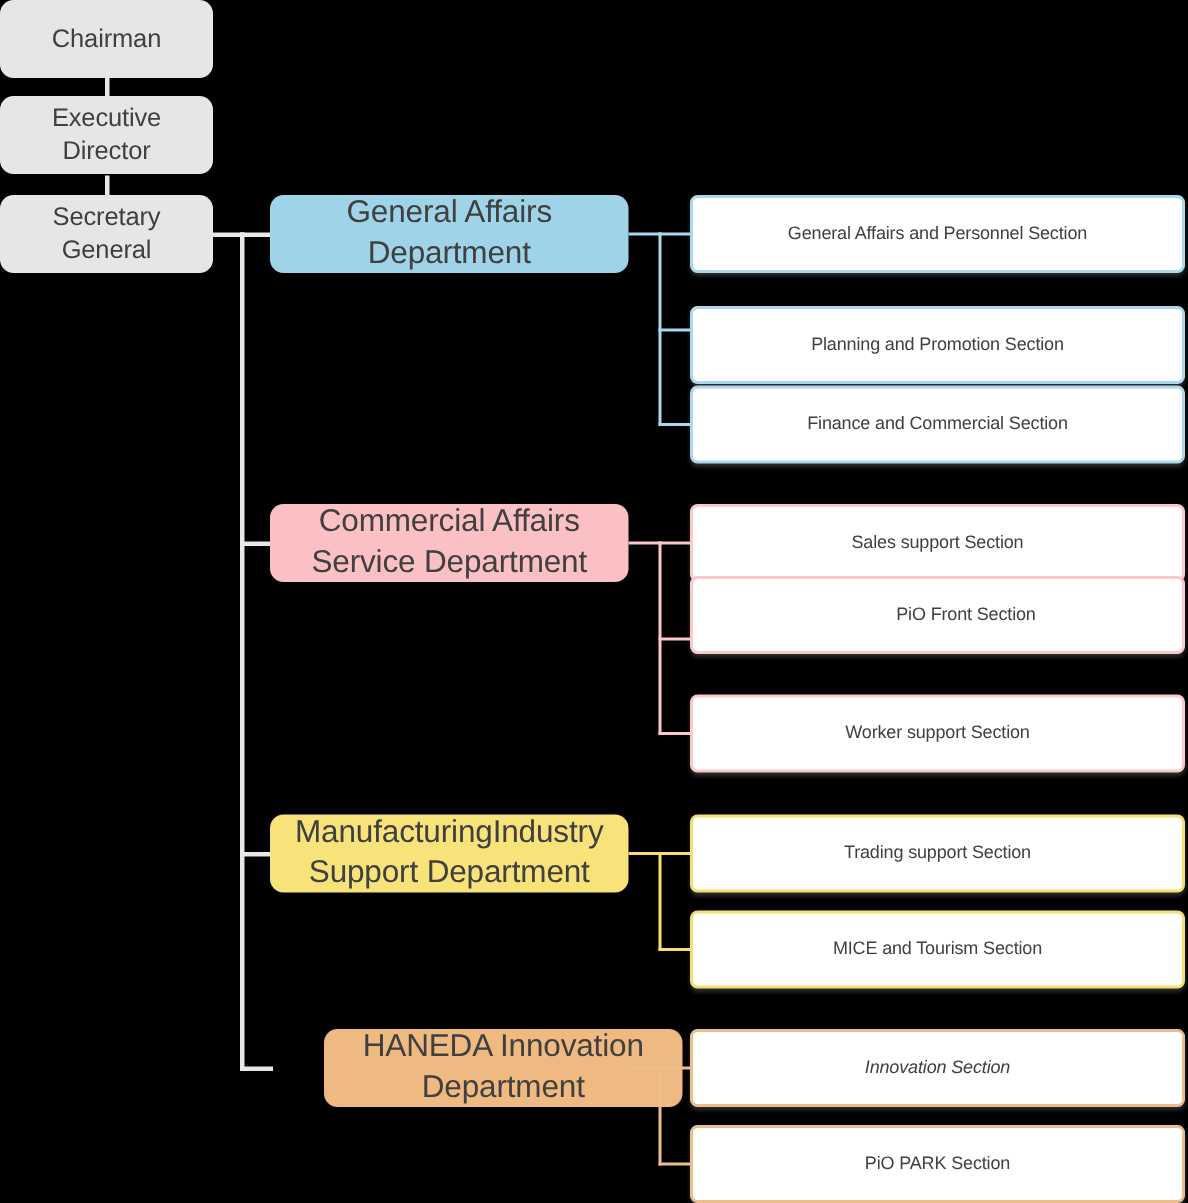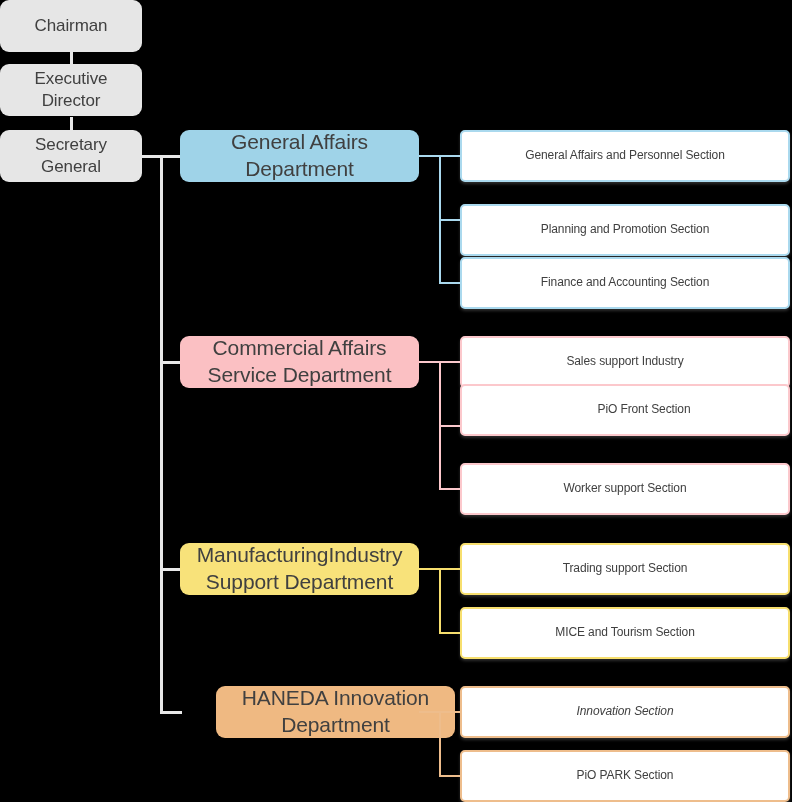--- a/index.html
+++ b/index.html
@@ -114,36 +114,36 @@
   <div class="line thin-h" id="c0s1" style="left: 439px; top: 219px; width: 23px; background: rgb(170, 217, 238);"></div>
   <div class="line thin-h" id="c0s2" style="left: 439px; top: 282px; width: 23px; background: rgb(170, 217, 238);"></div>
 
   <div class="box sect" id="s0_0" style="top: 130px; border-color: rgb(170, 217, 238); box-shadow: rgba(255, 255, 255, 0.18) 0px 2px 3px;">
     <span>General Affairs and Personnel Section</span>
   </div>
   <div class="box sect" id="s0_1" style="top: 176px; border-color: rgb(170, 217, 238); box-shadow: rgba(255, 255, 255, 0.18) 0px 2px 3px; margin-top: 28px;">
     <span>Planning and Promotion Section</span>
   </div>
   <div class="box sect" id="s0_2" style="top: 257px; border-color: rgb(170, 217, 238); box-shadow: rgba(255, 255, 255, 0.18) 0px 2px 3px;">
-    <span>Finance and Accounting Section</span>
+    <span>Finance and Commercial Section</span>
   </div>
 
   <div class="box dept" id="dept1" style="top: 336px; background: rgb(251, 192, 195);">
     <span>Commercial Affairs
 Service Department</span>
   </div>
 
   <div class="line thin-h" id="c1h" style="left: 419px; top: 361px; width: 22px; background: rgb(252, 200, 204);"></div>
   <div class="line thin-v" id="c1v" style="left: 439px; top: 361px; height: 129px; background: rgb(252, 200, 204);"></div>
   <div class="line thin-h" id="c1s0" style="left: 439px; top: 361px; width: 23px; background: rgb(252, 200, 204);"></div>
   <div class="line thin-h" id="c1s1" style="left: 439px; top: 425px; width: 23px; background: rgb(252, 200, 204);"></div>
   <div class="line thin-h" id="c1s2" style="left: 439px; top: 488px; width: 23px; background: rgb(252, 200, 204);"></div>
 
   <div class="box sect" id="s1_0" style="top: 336px; border-color: rgb(252, 200, 204); box-shadow: rgba(255, 255, 255, 0.18) 0px 2px 3px;">
-    <span>Sales support Industry</span>
+    <span>Sales support Section</span>
   </div>
   <div class="box sect" id="s1_1" style="top: 384px; border-color: rgb(252, 200, 204); box-shadow: rgba(255, 255, 255, 0.18) 0px 2px 3px; padding-left: 46px;">
     <span>PiO Front Section</span>
   </div>
   <div class="box sect" id="s1_2" style="top: 463px; border-color: rgb(252, 200, 204); box-shadow: rgba(255, 255, 255, 0.18) 0px 2px 3px;">
     <span>Worker support Section</span>
   </div>
 
   <div class="box dept" id="dept2" style="top: 543px; background: rgb(248, 226, 122);">
     <span>ManufacturingIndustry

